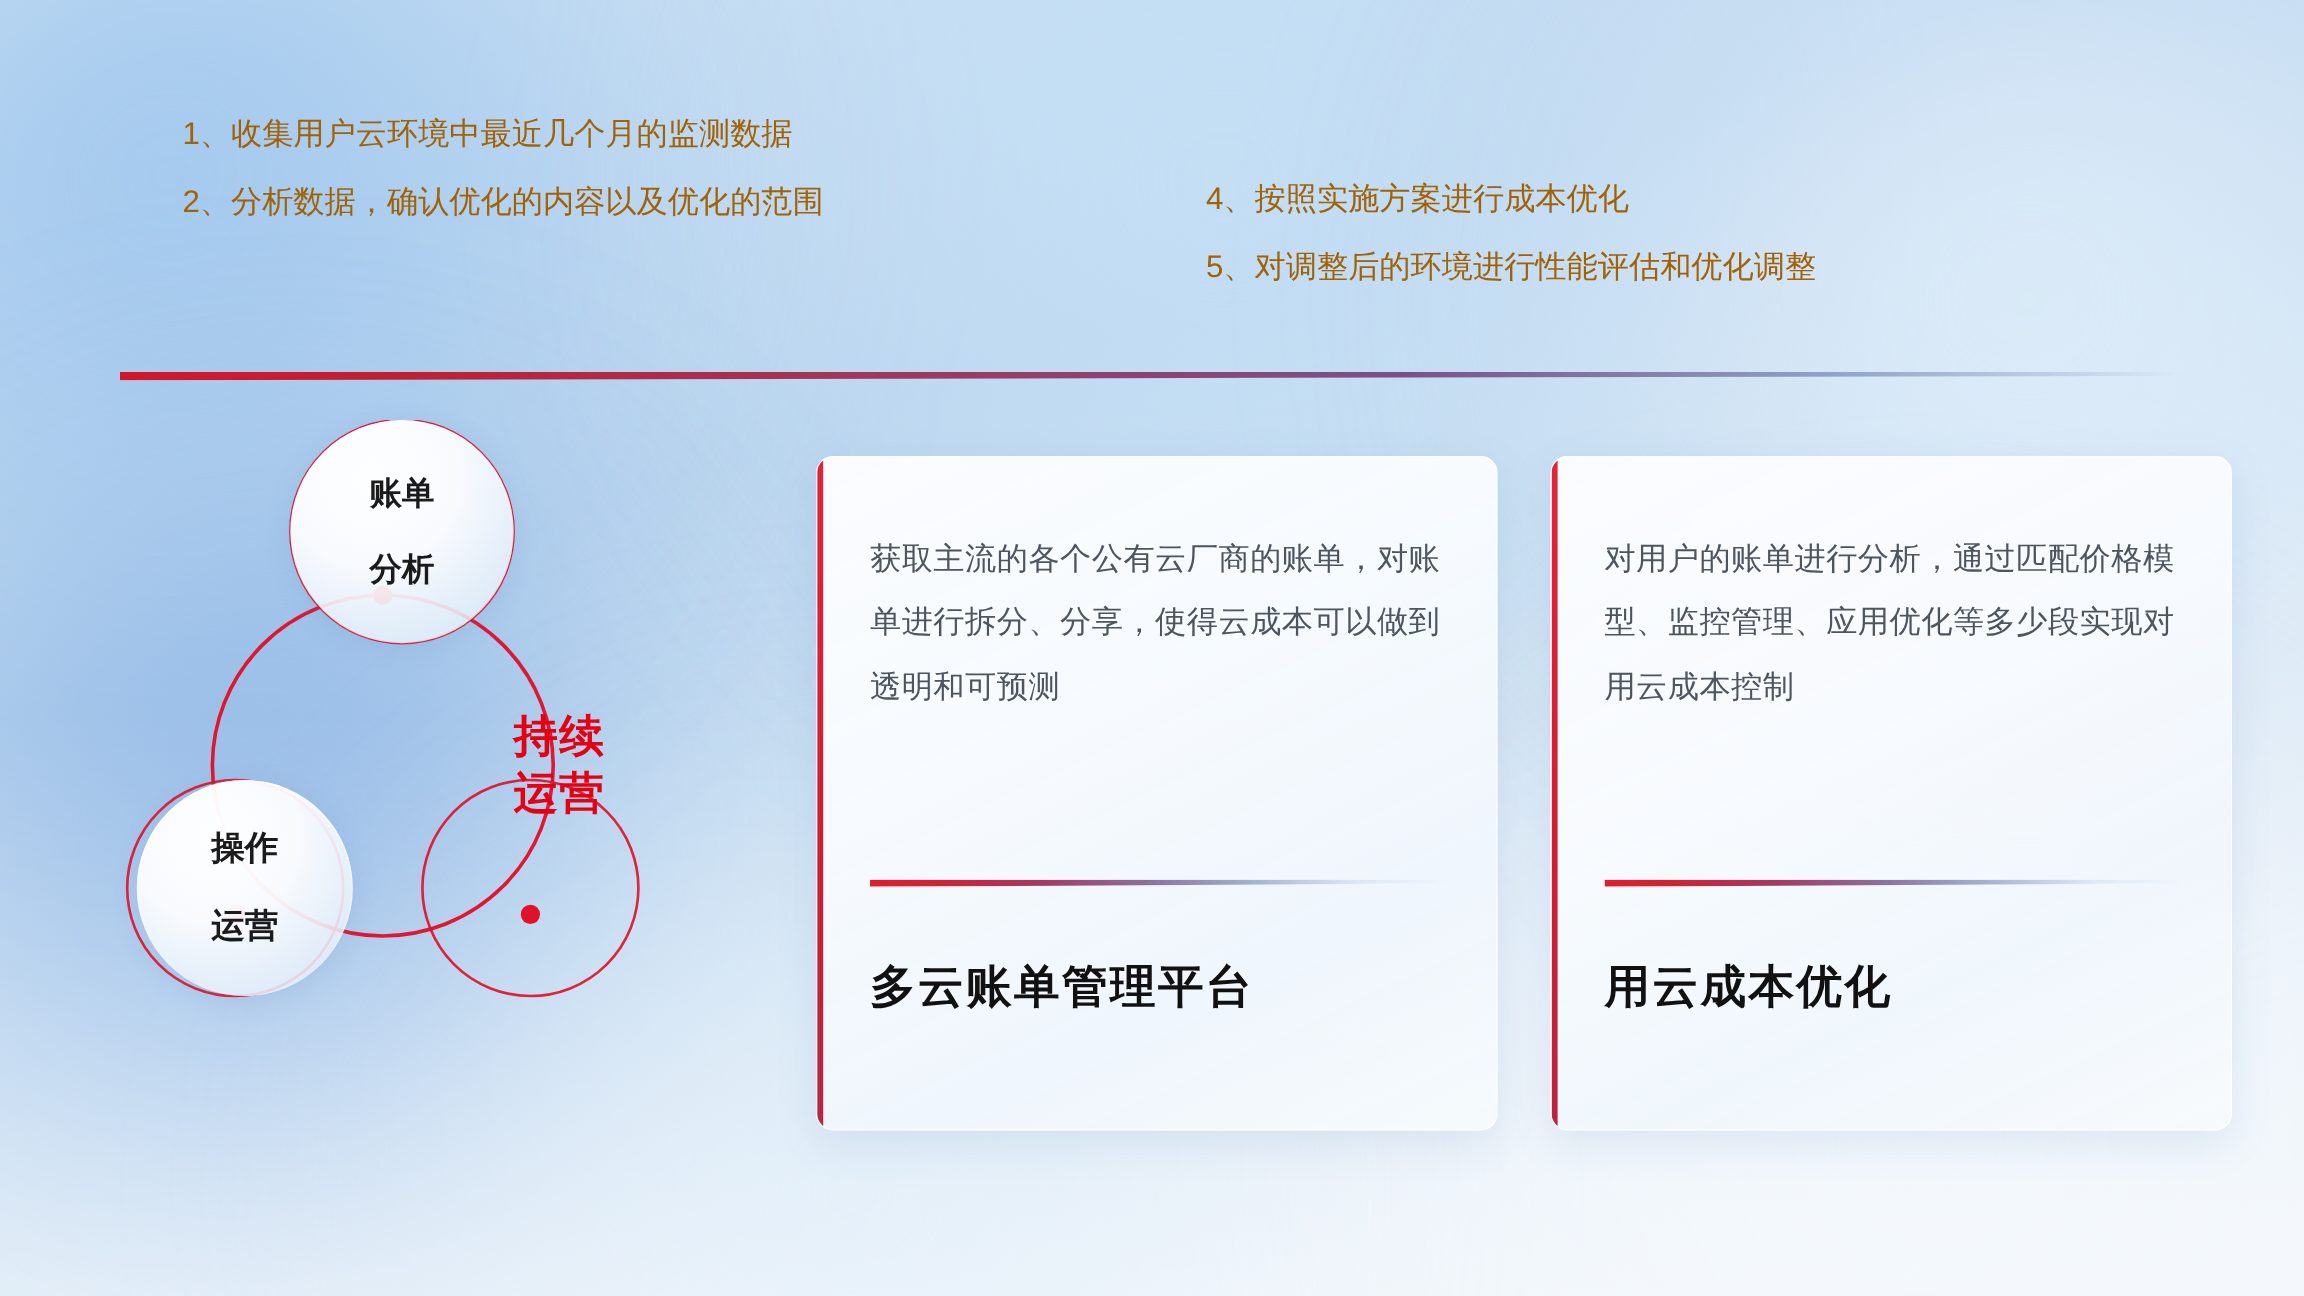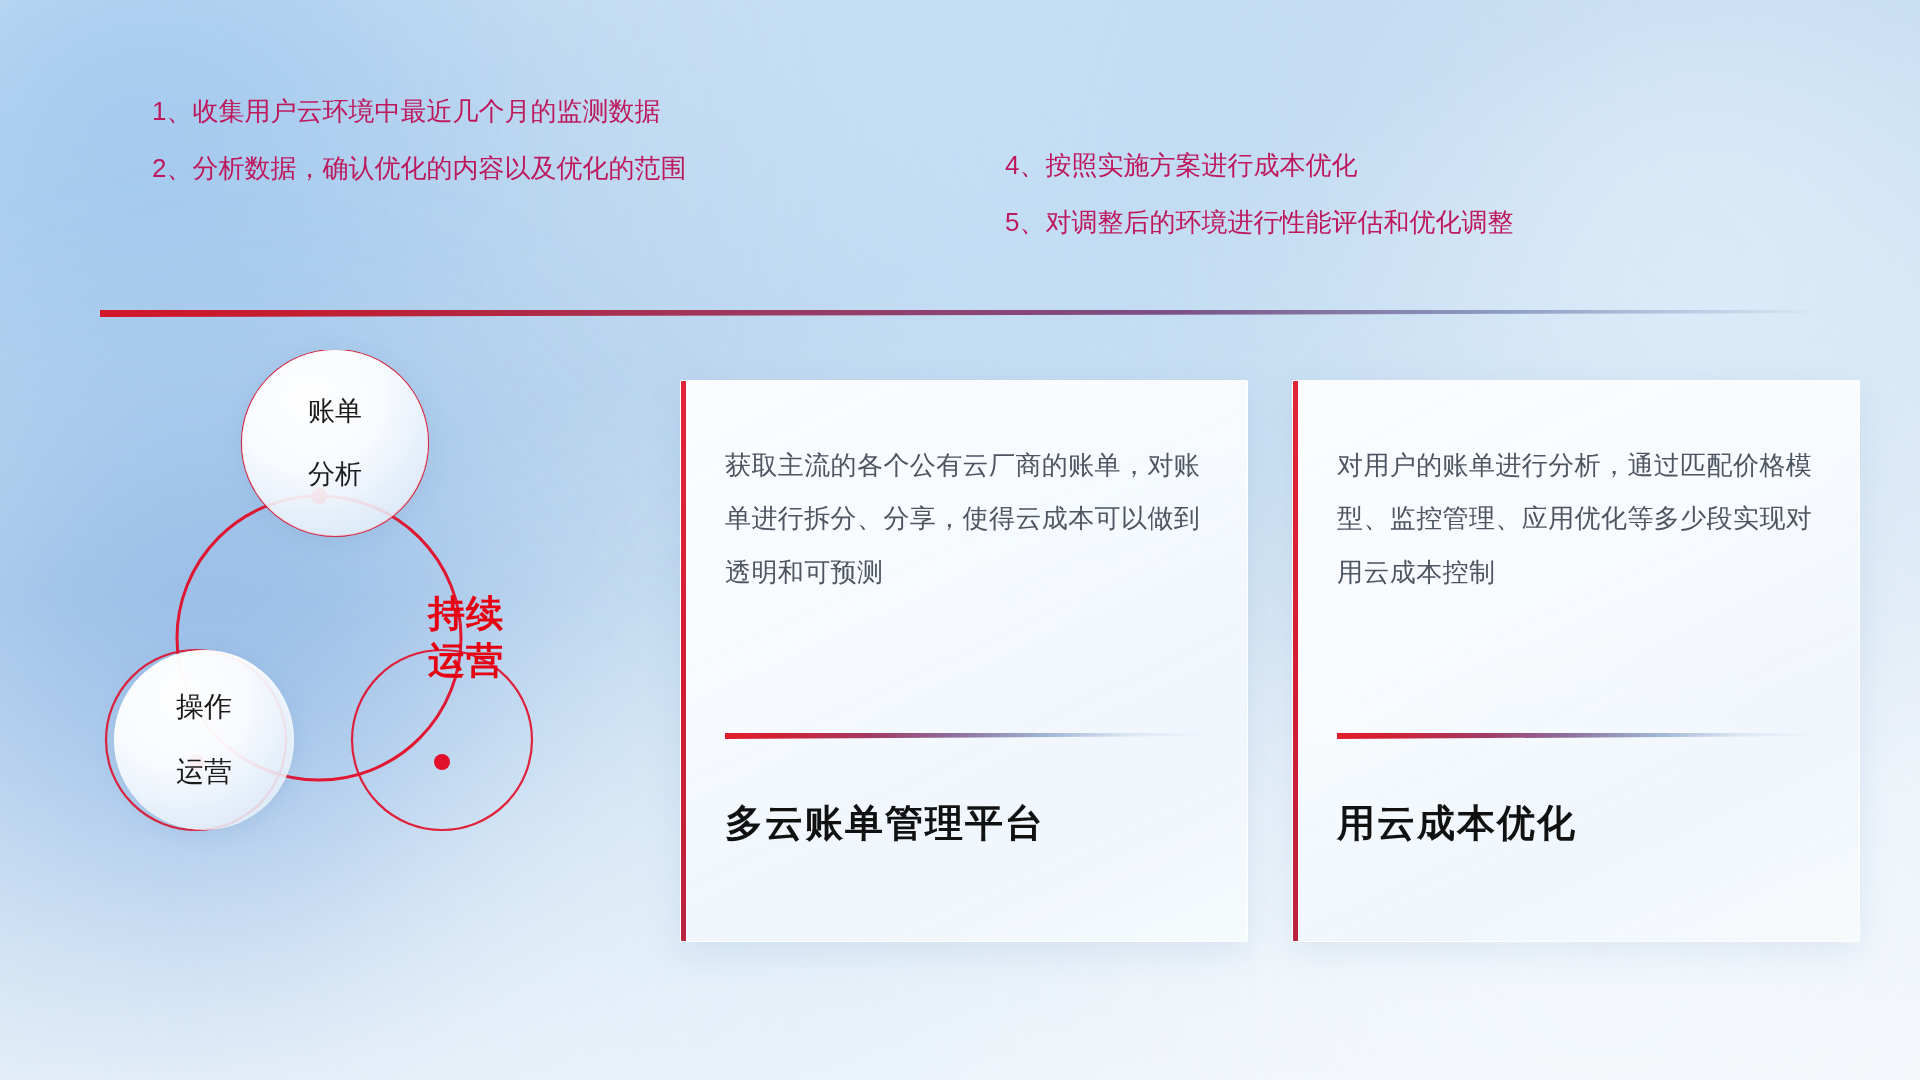--- a/index.html
+++ b/index.html
@@ -26,21 +26,21 @@
   .blob-d{right:-260px;top:-200px;width:980px;height:900px;
     background:radial-gradient(circle at 50% 50%, rgba(225,238,250,.98), rgba(225,238,250,0) 72%);}
   .blob-e{right:-180px;bottom:-300px;width:1000px;height:860px;
     background:radial-gradient(circle at 50% 50%, rgba(238,245,252,.98), rgba(238,245,252,0) 72%);}
   .blob-f{left:260px;bottom:-320px;width:900px;height:740px;
     background:radial-gradient(circle at 50% 45%, rgba(214,232,247,.9), rgba(214,232,247,0) 70%);}
   .bg-veil{position:absolute;inset:0;
     background:linear-gradient(to bottom, rgba(255,255,255,0) 55%, rgba(255,255,255,.38) 100%);}
 
   
-  .list{position:absolute;color:#be185d;font-size:26px;line-height:1;}
+  .list{position:absolute;color:#a16207;font-size:26px;line-height:1;}
   .list-left{left:152px;top:98px;}
   .list-right{left:1005px;top:152px;}
   .list .row{margin-bottom:31px;white-space:nowrap;}
   .list .row:last-child{margin-bottom:0;}
   .num{letter-spacing:0px;}
 
   
   .top-divider{
     position:absolute;left:100px;top:310px;width:1720px;height:7px;
     background:linear-gradient(to right,#d3162a 0%, #c01f33 14%, #9a3a62 40%, #7b4f86 62%, #8d9fc4 82%, rgba(186,205,230,0) 100%);
@@ -48,36 +48,36 @@
   }
 
   
   .venn{position:absolute;left:96px;top:350px;width:520px;height:560px;}
   .venn svg{position:absolute;left:0;top:0;}
   .vcircle{
     position:absolute;border-radius:50%;
     background:radial-gradient(circle at 36% 26%, rgba(255,255,255,.99) 0%, rgba(252,253,255,.95) 40%, rgba(230,240,250,.86) 78%, rgba(219,233,247,.80) 100%);
     box-shadow:0 4px 22px rgba(90,130,180,.16), inset 0 1px 3px rgba(255,255,255,.9);
     display:flex;align-items:center;justify-content:center;flex-direction:column;
-    color:#1b1b1b;font-weight:normal;text-align:center;gap:28px;
+    color:#1b1b1b;font-weight:bold;text-align:center;gap:28px;
   }
   .vc-top{left:146px;top:0px;width:186px;height:186px;font-size:27px;line-height:1.30;}
   .vc-bl{left:18px;top:300px;width:180px;height:180px;font-size:28px;line-height:1.32;}
   .vc-br{left:256px;top:300px;width:180px;height:180px;font-size:24px;line-height:1.32;}
   .vcircle span{display:block;}
   .venn-center{
     position:absolute;left:108px;top:240px;width:300px;
     text-align:right;color:#e60012;font-weight:bold;
     font-size:37px;line-height:1.28;letter-spacing:1px;
   }
 
   
   .card{
     position:absolute;top:380px;width:566px;height:560px;
-    border-radius:2px;
+    border-radius:14px;
     background:linear-gradient(155deg, rgba(252,253,255,.97) 0%, rgba(248,251,254,.95) 40%, rgba(240,246,252,.93) 72%, rgba(246,250,253,.95) 100%);
     border:1px solid rgba(255,255,255,.85);
     box-shadow:0 10px 34px rgba(80,120,175,.13);
     overflow:hidden;
   }
   .card::before{
     content:"";position:absolute;left:0;top:0;bottom:0;width:5px;
     background:linear-gradient(to bottom,#e2243a 0%, #d21d32 55%, #b9243f 100%);
   }
   .card-1{left:680px;}

